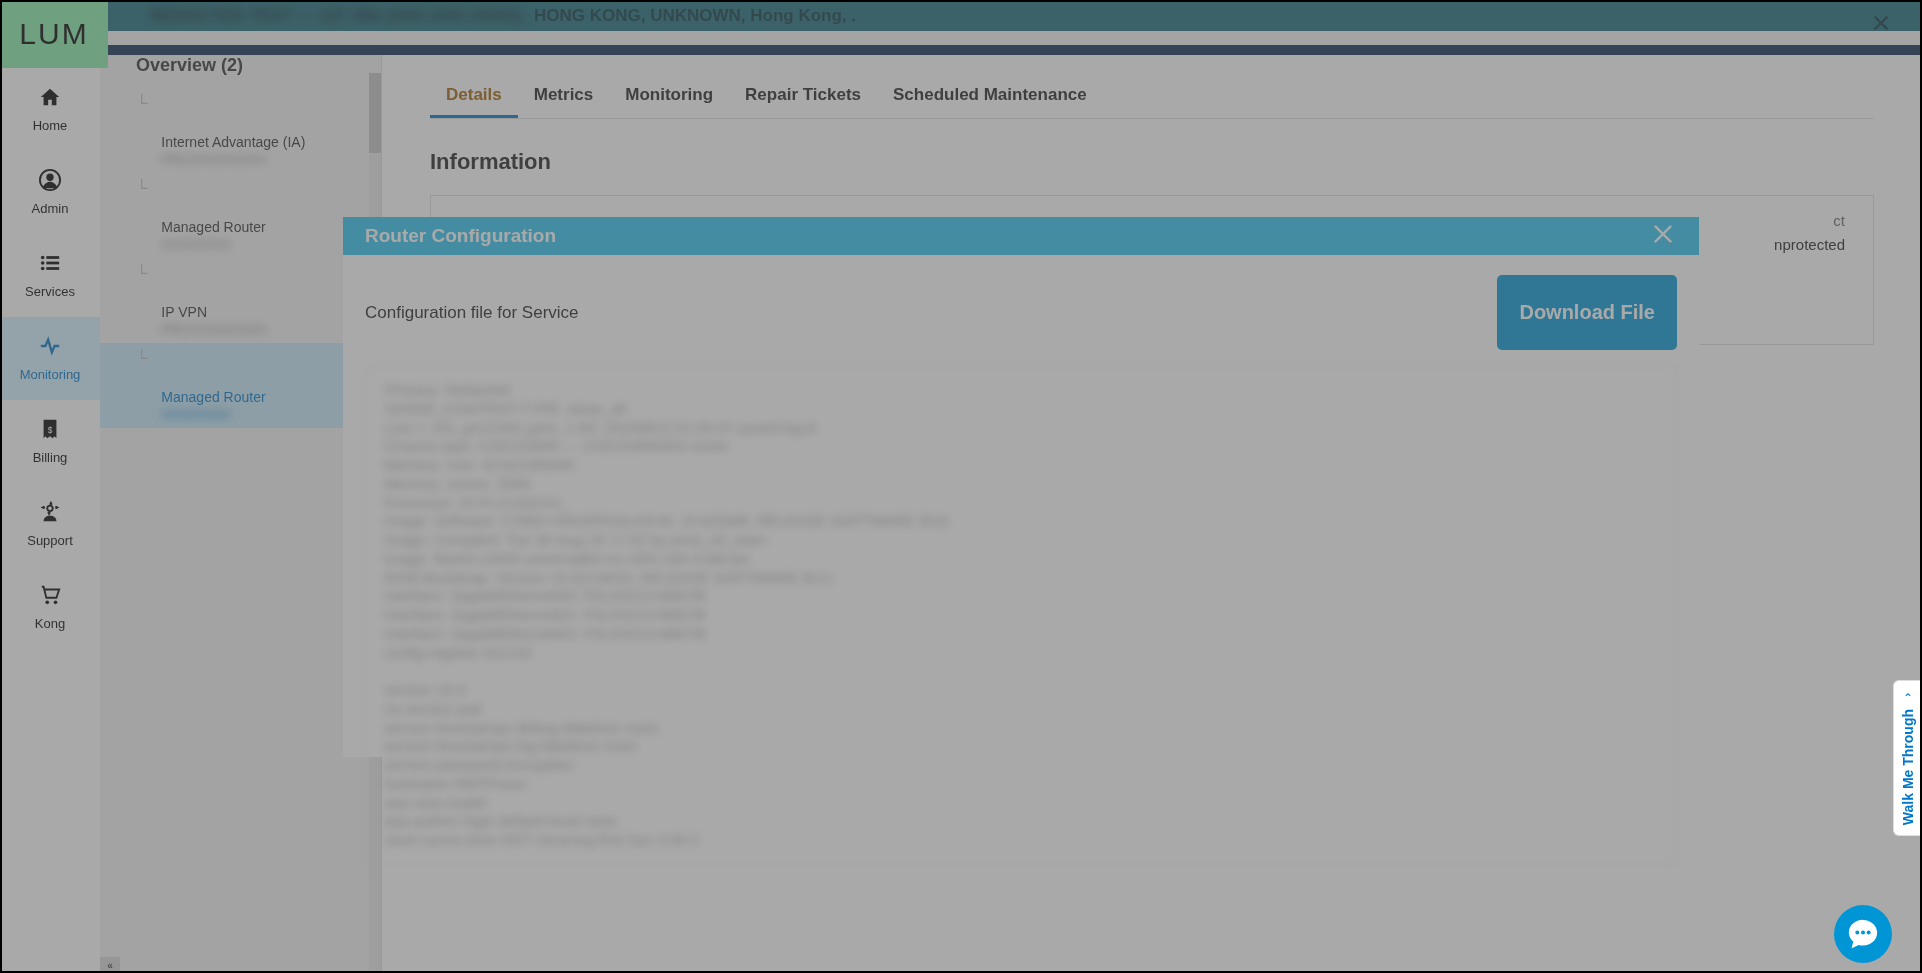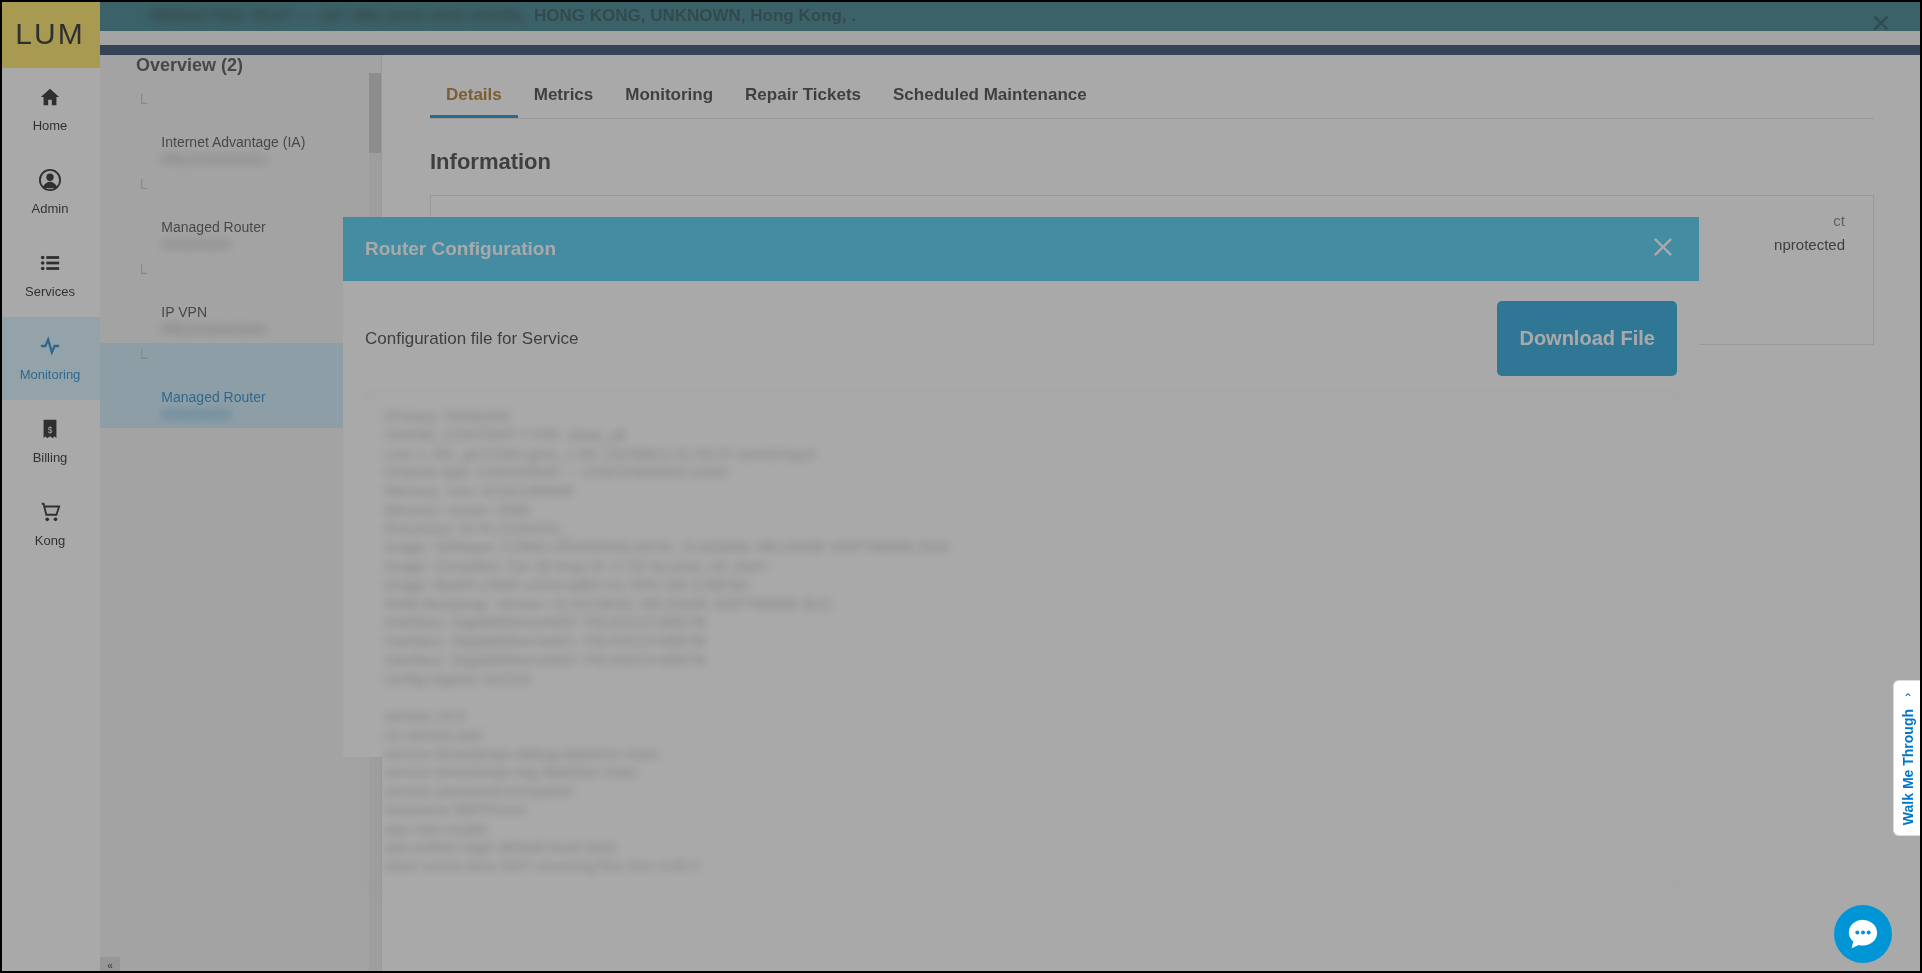--- a/index.html
+++ b/index.html
@@ -43,23 +43,23 @@
       right: 30px;
       top: 12px;
       color: #0a3742;
       cursor: pointer;
     }
     .top-banner-close svg { width: 22px; height: 22px; }
     .logo-area {
       position: absolute;
       top: 0;
       left: 0;
-      width: 100px;
+      width: 108px;
       height: 68px;
-      background: #fde047;
+      background: #86efac;
       display: flex;
       align-items: center;
       justify-content: center;
       z-index: 2;
     }
     .logo-text {
       font-size: 30px;
       font-weight: 500;
       letter-spacing: 2px;
       color: #000;
@@ -250,21 +250,21 @@
       background: #fff;
       display: flex;
       flex-direction: column;
     }
     .modal-header {
       background: #2bc2ef;
       color: #fff;
       display: flex;
       align-items: center;
       justify-content: space-between;
-      padding: 16px 22px;
+      padding: 3px 22px;
       height: 78px;
     }
     .modal-title {
       font-size: 19px;
       font-weight: 700;
     }
     .modal-close {
       cursor: pointer;
     }
     .modal-close svg { width: 28px; height: 28px; }
@@ -427,20 +427,30 @@
       <svg viewBox="0 0 24 24" fill="currentColor">
           <path d="M5 2h14v20l-2-2-2 2-3-2-3 2-2-2-2 2zM8 7h6v2H8zm0 4h8v2H8z"></path>
           <text x="12" y="16" font-size="9" text-anchor="middle" fill="#fff">$</text>
         </svg>
     </span>
     <span class="sidebar-item-label">Billing</span>
   </div>
   <div class="sidebar-item">
     <span class="icon">
       <svg viewBox="0 0 24 24" fill="currentColor">
+          <circle cx="12" cy="8" r="3" fill="none" stroke="currentColor" stroke-width="2"></circle>
+          <path d="M12 4l1-2 1 2m-2 8l-1 2-1-2M6 8l-2-1 2-1m12 2l2-1-2-1" stroke="currentColor" stroke-width="2"></path>
+          <path d="M5 22c0-4 3-6 7-6s7 2 7 6z"></path>
+        </svg>
+    </span>
+    <span class="sidebar-item-label">Support</span>
+  </div>
+  <div class="sidebar-item">
+    <span class="icon">
+      <svg viewBox="0 0 24 24" fill="currentColor">
           <path d="M3 3h2l3 12h11l3-9H6" fill="none" stroke="currentColor" stroke-width="2"></path>
           <circle cx="9" cy="20" r="2"></circle>
           <circle cx="18" cy="20" r="2"></circle>
         </svg>
     </span>
     <span class="sidebar-item-label">Kong</span>
   </div>
 </div>
 
 <div class="content-area">

